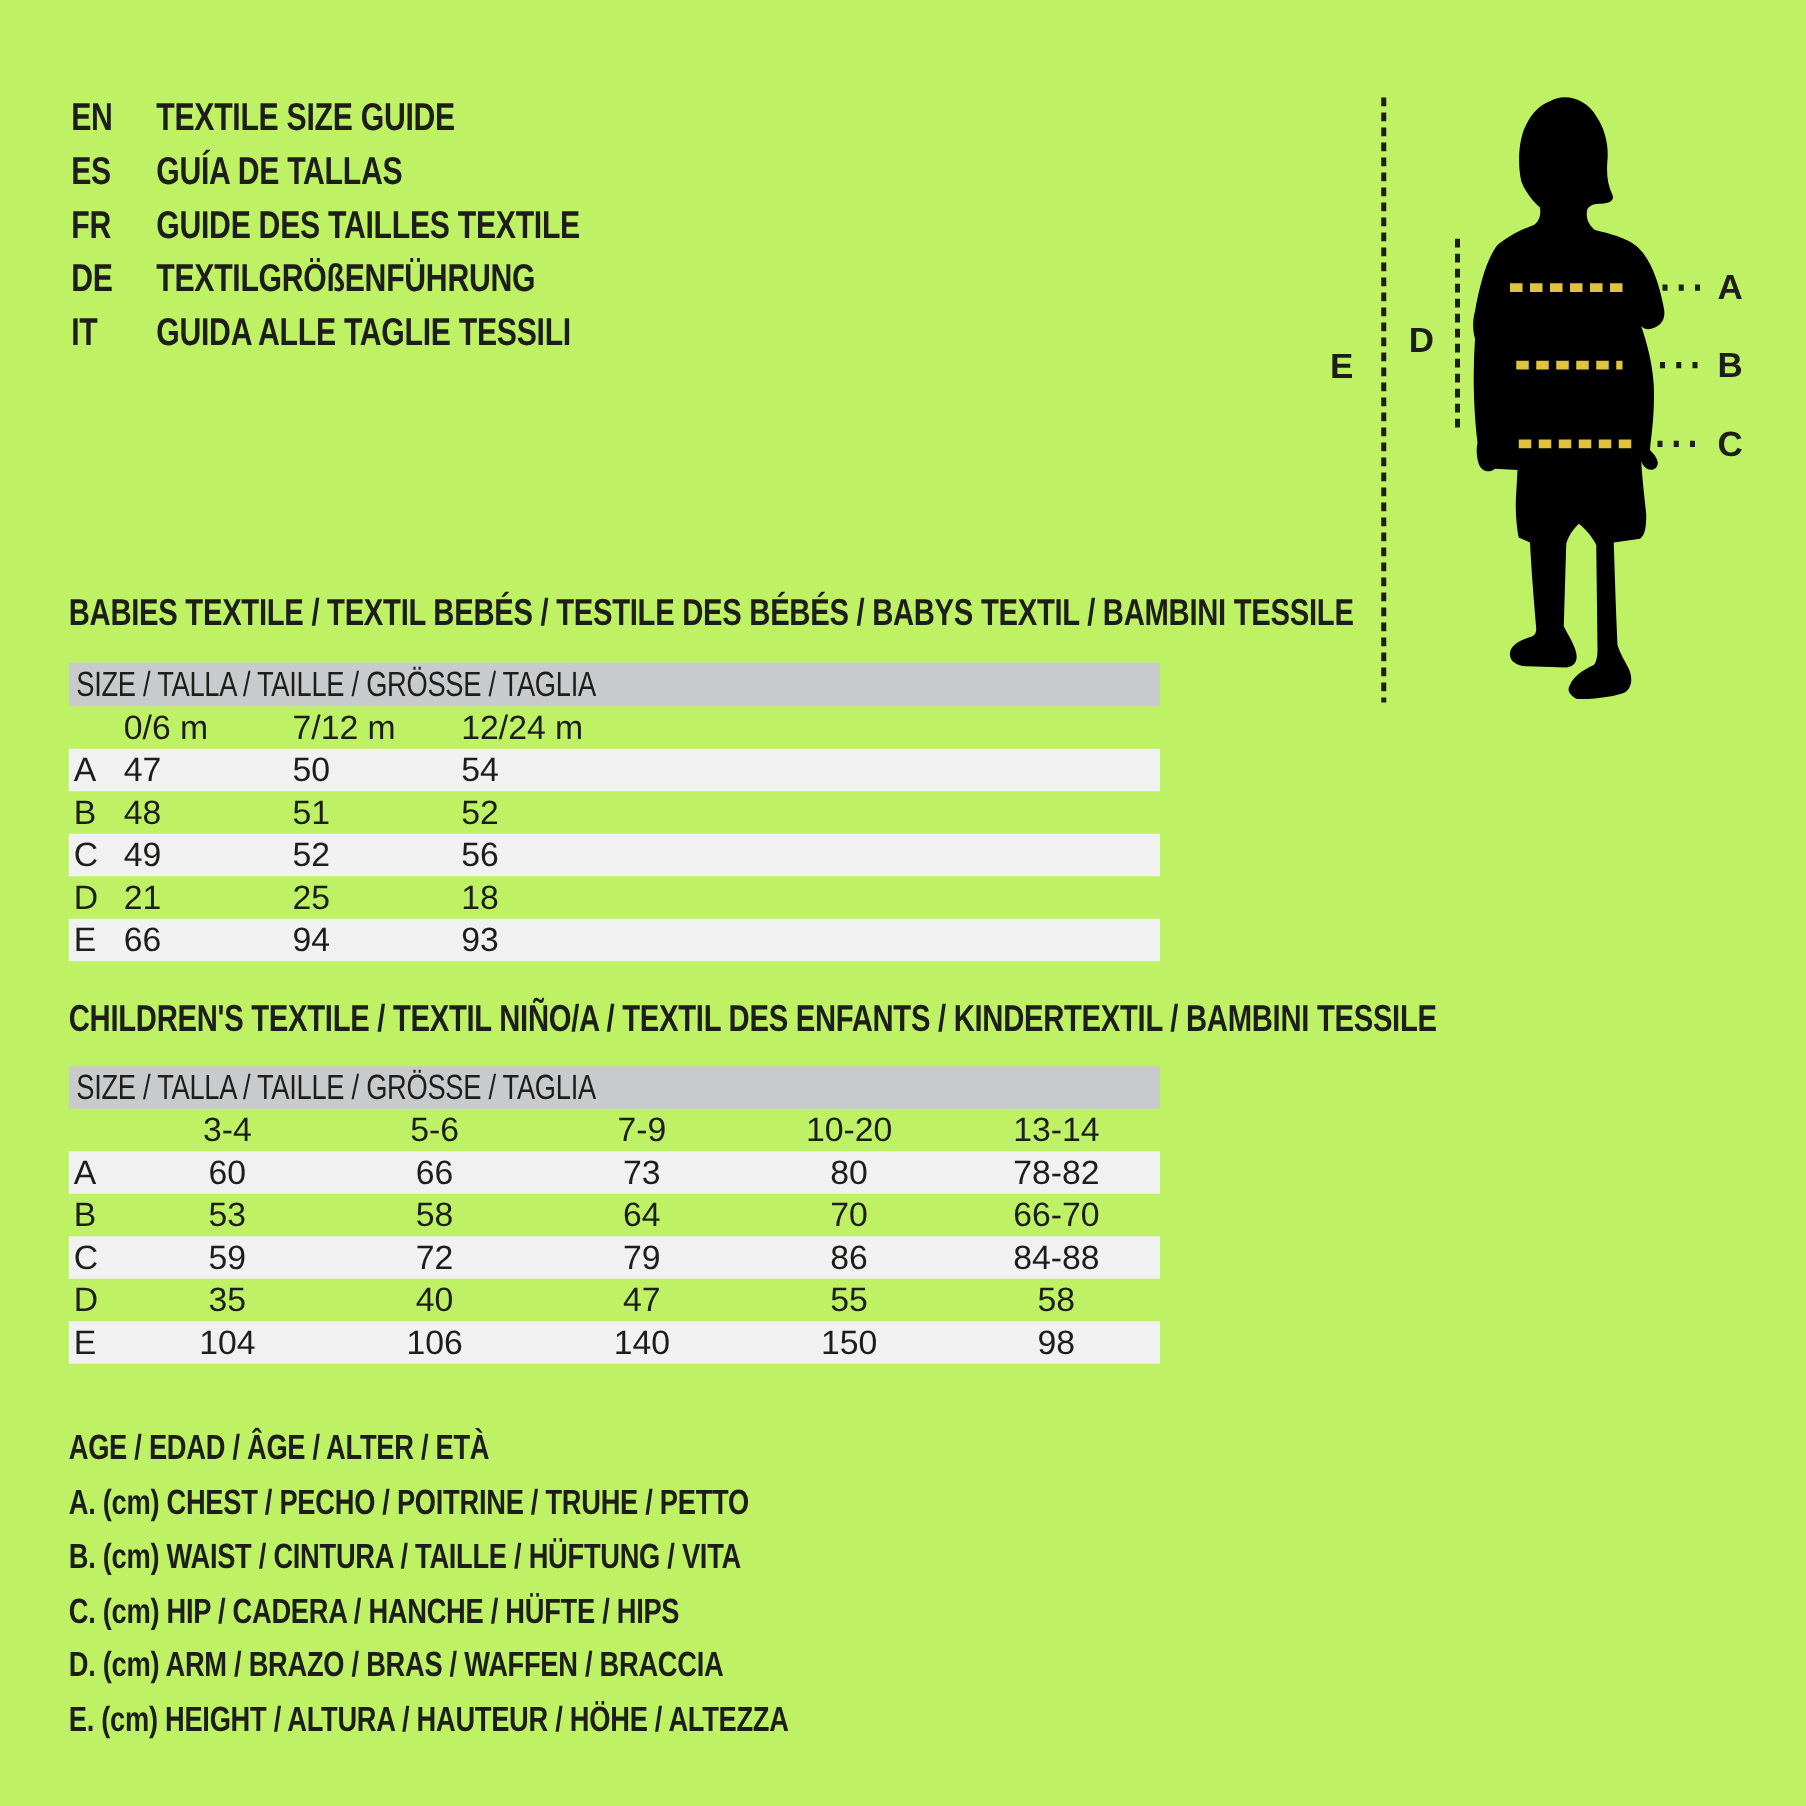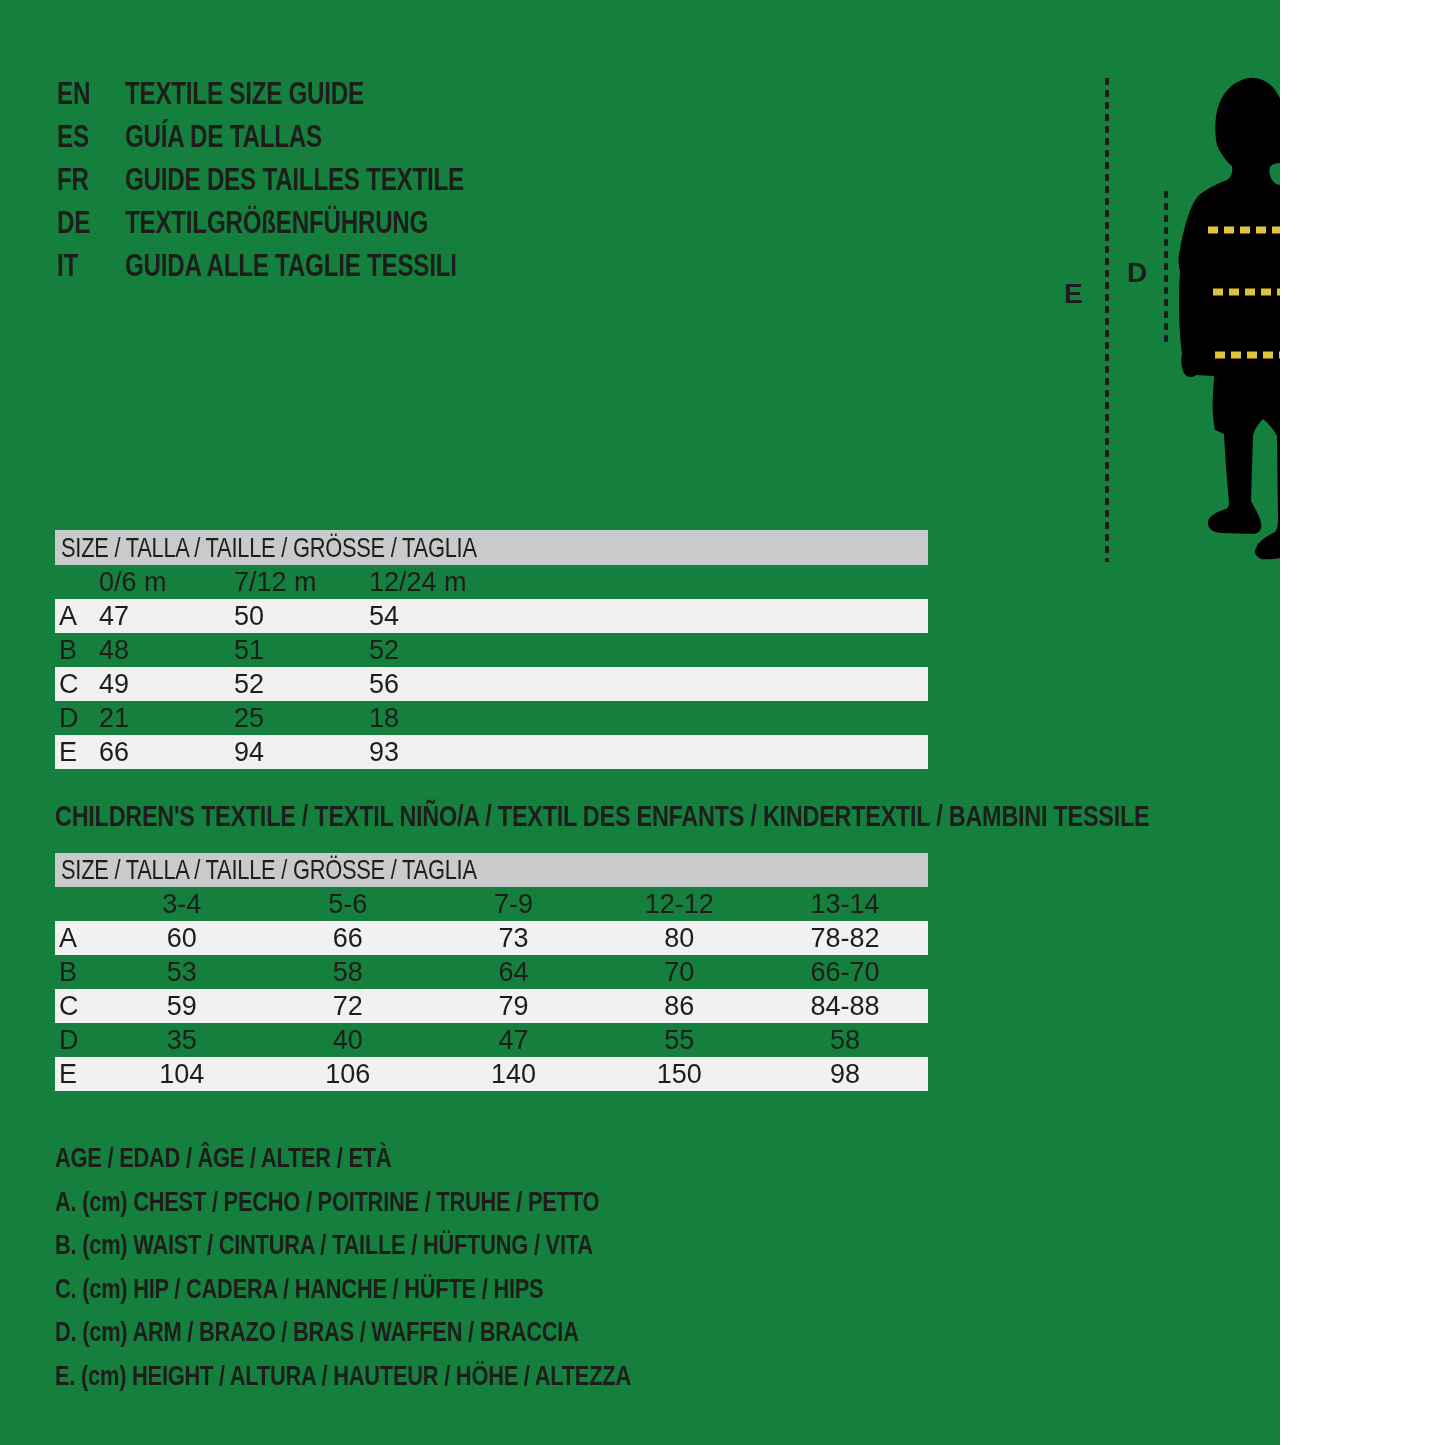--- a/index.html
+++ b/index.html
@@ -1,17 +1,17 @@
 <!DOCTYPE html>
 <html><head>
 <meta charset="utf-8">
 <style>
   html,body{margin:0;padding:0;background:#fff;}
   .page{
-    position:relative;width:1280px;height:1445px;background:#15803d;overflow:hidden;
+    position:relative;width:1445px;height:1445px;background:#bef264;overflow:hidden;
     font-family:"Liberation Sans",sans-serif;color:#1d1d1b;
   }
   .abs{position:absolute;}
   
   .cond{display:inline-block;transform:scaleX(0.78);transform-origin:0 50%;white-space:nowrap;letter-spacing:-0.3px;}
   
   .lang-list{left:57px;top:72px;}
   .lang-row{position:relative;height:43px;line-height:43px;font-size:31px;font-weight:700;}
   .lang-code{position:absolute;left:0;top:0;height:43px;line-height:43px;}
   .lang-label{position:absolute;left:68px;top:0;height:43px;line-height:43px;}
@@ -96,20 +96,23 @@
     <line x1="185" y1="300" x2="275" y2="300" stroke-width="7" stroke-dasharray="10 6" stroke="#dfc33c"></line>
     <line x1="296" y1="300" x2="334" y2="300" stroke-width="5" stroke-dasharray="4 9" stroke="#1d1d1b"></line>
 
     <text x="344" y="175" font-family="Liberation Sans, sans-serif" font-size="28" font-weight="bold" fill="#1d1d1b" dominant-baseline="central">A</text>
     <text x="344" y="237" font-family="Liberation Sans, sans-serif" font-size="28" font-weight="bold" fill="#1d1d1b" dominant-baseline="central">B</text>
     <text x="344" y="300" font-family="Liberation Sans, sans-serif" font-size="28" font-weight="bold" fill="#1d1d1b" dominant-baseline="central">C</text>
     <text x="97" y="217" font-family="Liberation Sans, sans-serif" font-size="28" font-weight="bold" fill="#1d1d1b" dominant-baseline="central" text-anchor="start">D</text>
     <text x="34" y="238" font-family="Liberation Sans, sans-serif" font-size="28" font-weight="bold" fill="#1d1d1b" dominant-baseline="central" text-anchor="start">E</text>
   </svg>
 
+  <div class="abs section-title" style="left:55px;top:476px;">
+    <span class="cond">BABIES TEXTILE / TEXTIL BEBÉS / TESTILE DES BÉBÉS / BABYS TEXTIL / BAMBINI TESSILE</span>
+  </div>
 
   <div class="abs size-table" style="left:55px;top:530px;">
     <div class="t-bar h35">
       <span class="cond">SIZE / TALLA / TAILLE / GRÖSSE / TAGLIA</span>
     </div>
     <div class="t-row">
       <span class="cell lab"></span>
       <span class="cell bc">0/6 m</span>
       <span class="cell bc">7/12 m</span>
       <span class="cell bc">12/24 m</span>
@@ -152,21 +155,21 @@
 
   <div class="abs size-table" style="left:55px;top:853px;">
     <div class="t-bar h34">
       <span class="cond">SIZE / TALLA / TAILLE / GRÖSSE / TAGLIA</span>
     </div>
     <div class="t-row">
       <span class="cell lab"></span>
       <span class="cell cc">3-4</span>
       <span class="cell cc">5-6</span>
       <span class="cell cc">7-9</span>
-      <span class="cell cc">12-12</span>
+      <span class="cell cc">10-20</span>
       <span class="cell cc">13-14</span>
     </div>
     <div class="t-row alt">
       <span class="cell lab">A</span>
       <span class="cell cc">60</span>
       <span class="cell cc">66</span>
       <span class="cell cc">73</span>
       <span class="cell cc">80</span>
       <span class="cell cc">78-82</span>
     </div>

